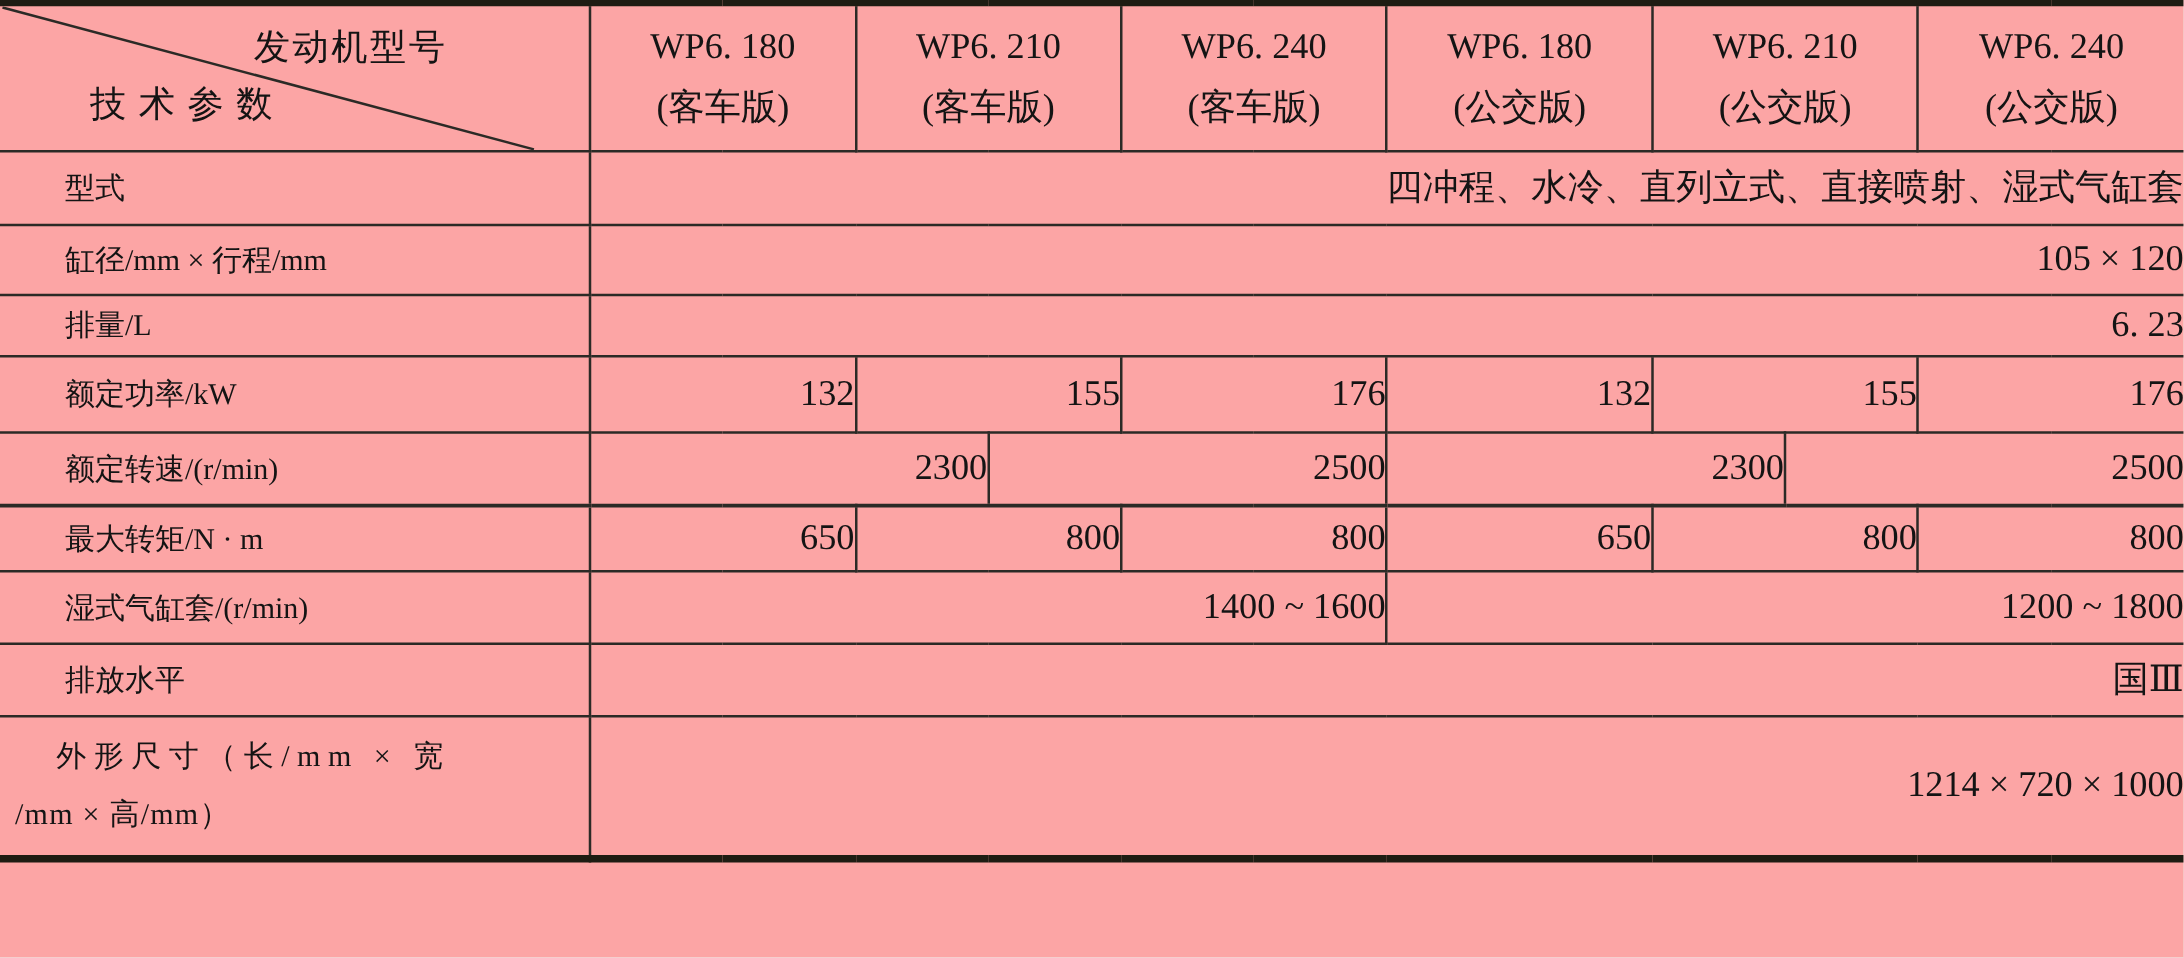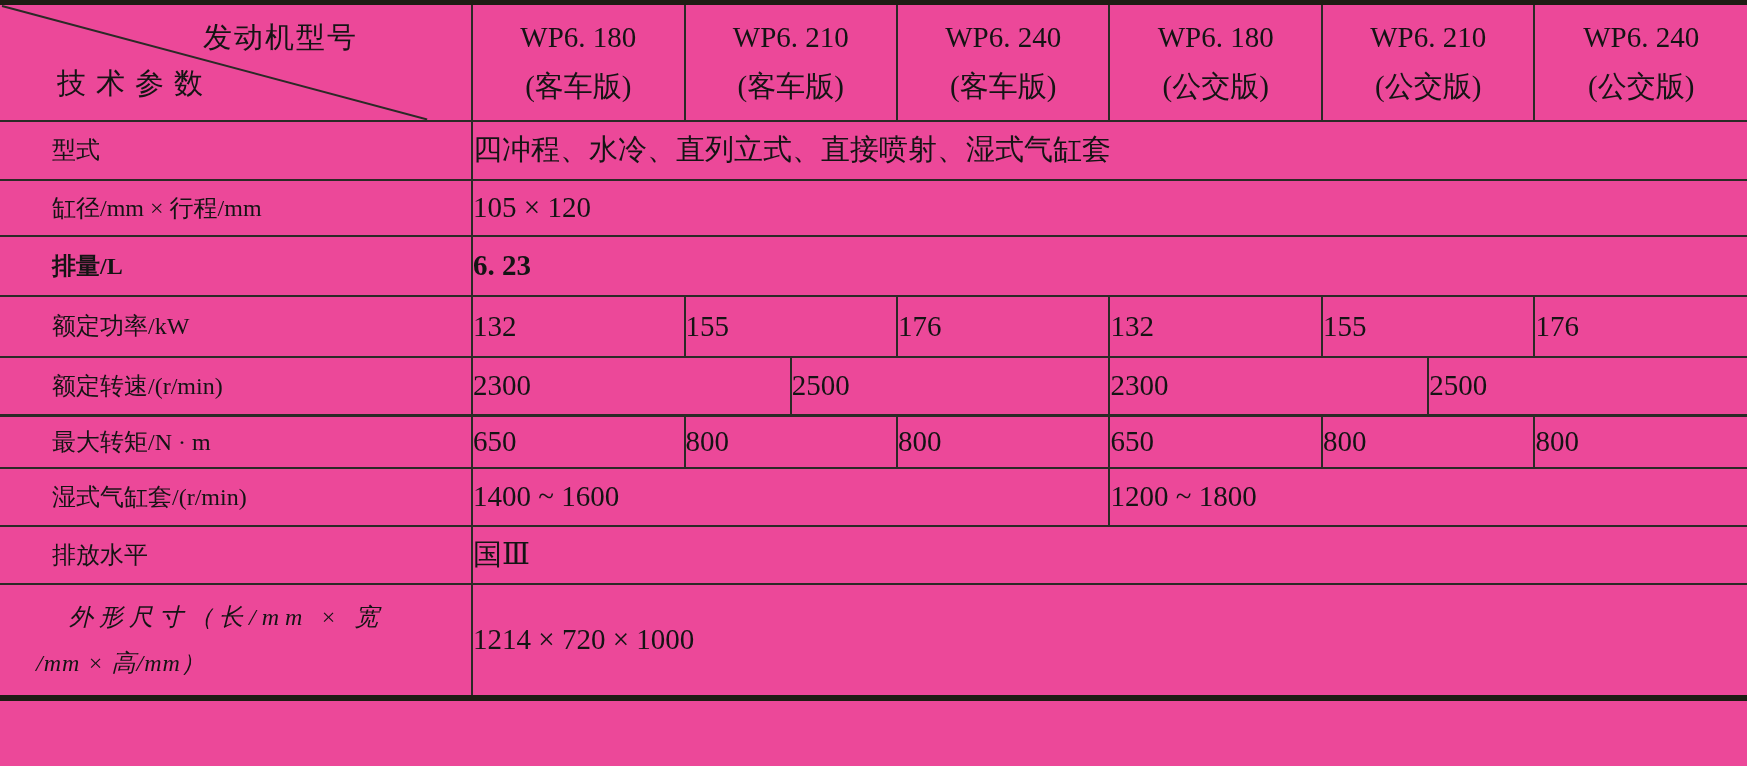--- a/index.html
+++ b/index.html
@@ -1,55 +1,55 @@
 <!DOCTYPE html>
 <html><head>
 <meta charset="utf-8">
 <style>
   html,body{margin:0;padding:0;background:#efefef;}
   .page{
-    width:1747px;height:766px;background:#ec4899;position:relative;
+    width:1747px;height:766px;background:#fca5a5;position:relative;
     font-family:"Liberation Serif","DejaVu Serif",serif;color:#141414;overflow:hidden;
   }
   table.spec{
     border-collapse:collapse;table-layout:fixed;width:1747px;
     border-top:5px solid #1e1c13;
     border-bottom:6px solid #1e1c13;
     border-left:hidden;border-right:hidden;
   }
   table.spec td{border:2px solid #2b2a26;overflow:hidden;}
   col.c-label{width:27.02%;}
   col.c-half{width:6.0817%;}
 
   tr.r-header{height:118px;}
   tr.r-type{height:59px;}
   tr.r-bore{height:56px;}
-  tr.r-disp{height:60px;font-weight:bold;}
+  tr.r-disp{height:49px;}
   tr.r-power{height:61px;}
   tr.r-speed{height:59px;}
   tr.r-torque{height:52px;}
   tr.r-tspeed{height:58px;}
   tr.r-emission{height:58px;}
   tr.r-weight{height:60px;}
   tr.r-dims{height:114px;}
 
   tr.r-speed td{border-bottom-width:3px;}
 
   .corner-cell{position:relative;padding:0;}
   .corner-svg{position:absolute;left:0;top:0;width:100%;height:100%;display:block;}
   .corner-tr{position:absolute;top:13px;left:203px;font-size:29px;letter-spacing:2px;white-space:nowrap;}
-  .corner-bl{position:absolute;bottom:16px;left:57px;font-size:29px;letter-spacing:10px;white-space:nowrap;}
+  .corner-bl{position:absolute;bottom:16px;left:72px;font-size:29px;letter-spacing:10px;white-space:nowrap;}
 
   .model-cell{text-align:center;vertical-align:middle;padding:0;}
   .model-name,.model-variant{font-size:29px;line-height:49px;white-space:nowrap;}
 
   .label-cell{font-size:24px;text-align:left;vertical-align:middle;padding:0 6px 0 52px;white-space:nowrap;}
-  .value-cell{font-size:29px;text-align:left;vertical-align:middle;padding:0;white-space:nowrap;}
+  .value-cell{font-size:29px;text-align:right;vertical-align:middle;padding:0;white-space:nowrap;}
 
-  .label-cell.dim{padding-left:36px;white-space:normal;font-style:italic;}
+  .label-cell.dim{padding-left:12px;white-space:normal;}
   .dim-line1{letter-spacing:6px;padding-left:33px;line-height:46px;white-space:nowrap;}
   .dim-line2{letter-spacing:1px;padding-left:0;line-height:46px;white-space:nowrap;}
 </style>
 </head>
 <body>
 
 <div class="page">
   <table class="spec">
     <colgroup>
       <col class="c-label">

